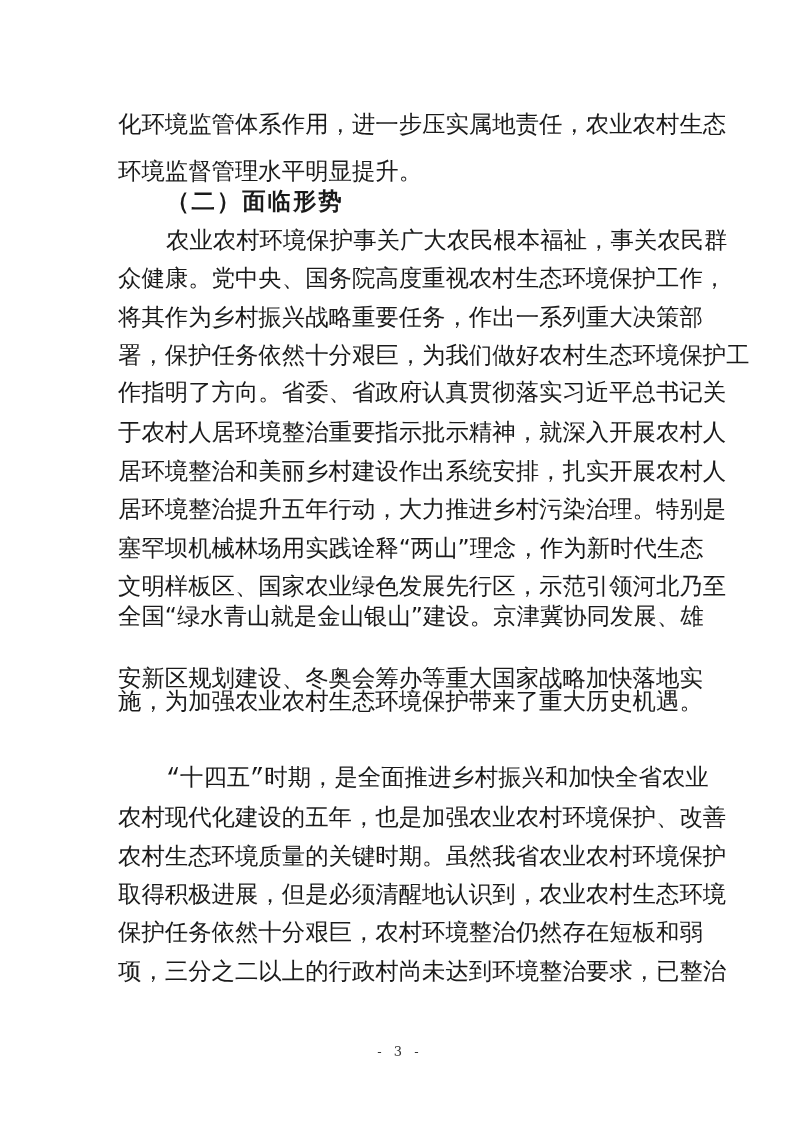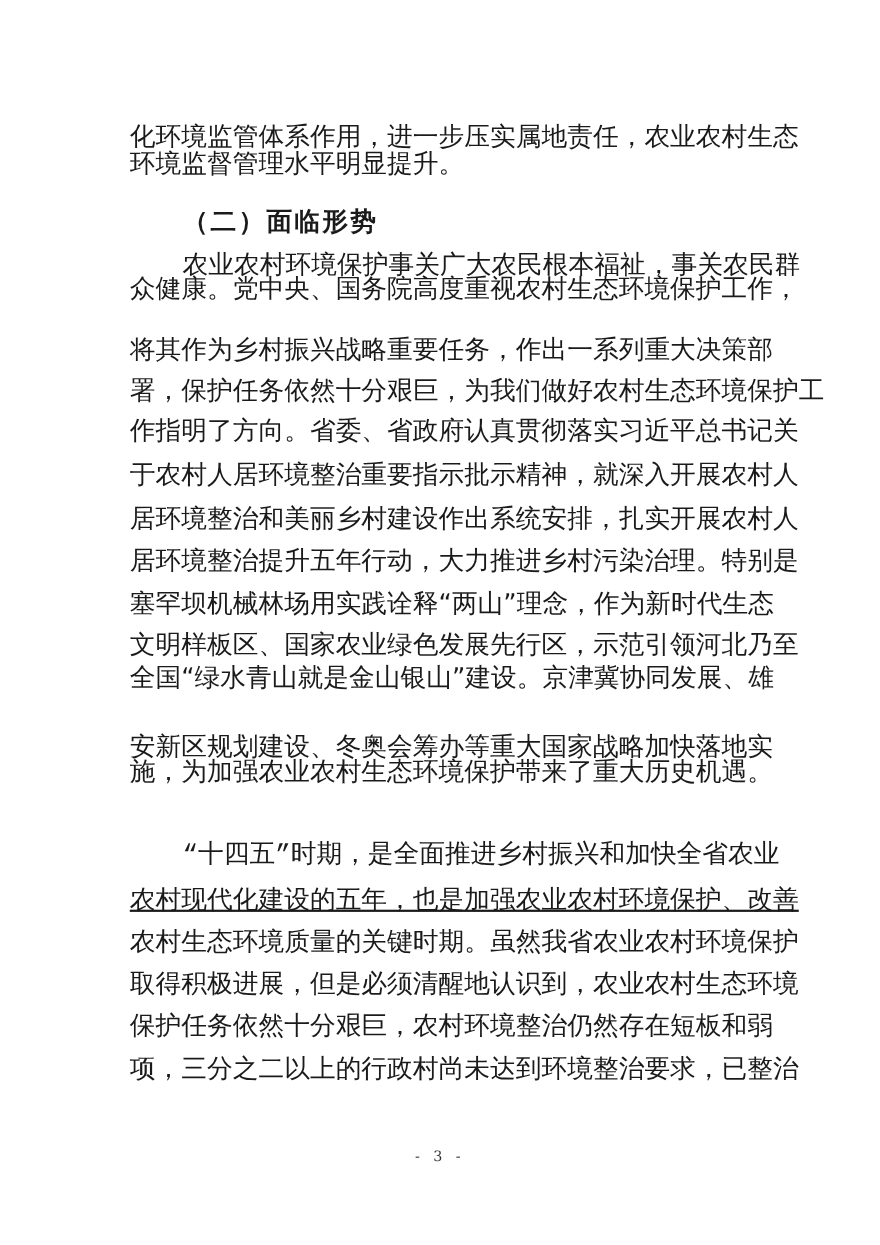--- a/index.html
+++ b/index.html
@@ -13,36 +13,36 @@
     .line.heading { left: 166px; width: 300px; font-weight: bold; text-align-last: left; letter-spacing: 2px; }
     .page-num { position: absolute; left: 0; width: 800px; top: 1044px; text-align: center;
       font-family: "DejaVu Serif", "Liberation Serif", serif; font-size: 13px; color: #333; letter-spacing: 4px; }
   </style>
 </head>
 <body>
 
 <div class="page">
   <div id="lines">
       <div class="line" style="top: 108px;">化环境监管体系作用，进一步压实属地责任，农业农村生态</div>
-      <div class="line last" style="top: 132px;">环境监督管理水平明显提升。</div>
+      <div class="line last" style="top: 155px;">环境监督管理水平明显提升。</div>
       <div class="line heading" style="top: 185px;">（二）面临形势</div>
       <div class="line indent" style="top: 224px;">农业农村环境保护事关广大农民根本福祉，事关农民群</div>
-      <div class="line" style="top: 246px;">众健康。党中央、国务院高度重视农村生态环境保护工作，</div>
+      <div class="line" style="top: 262px;">众健康。党中央、国务院高度重视农村生态环境保护工作，</div>
       <div class="line" style="top: 301px;">将其作为乡村振兴战略重要任务，作出一系列重大决策部</div>
       <div class="line" style="top: 339px;">署，保护任务依然十分艰巨，为我们做好农村生态环境保护工</div>
       <div class="line" style="top: 378px; font-family: Liberation Mono, monospace;">作指明了方向。省委、省政府认真贯彻落实习近平总书记关</div>
       <div class="line" style="top: 416px; font-family: Liberation Serif, serif;">于农村人居环境整治重要指示批示精神，就深入开展农村人</div>
       <div class="line" style="top: 455px;">居环境整治和美丽乡村建设作出系统安排，扎实开展农村人</div>
       <div class="line" style="top: 493px;">居环境整治提升五年行动，大力推进乡村污染治理。特别是</div>
       <div class="line" style="top: 532px;">塞罕坝机械林场用实践诠释“两山”理念，作为新时代生态</div>
       <div class="line" style="top: 570px;">文明样板区、国家农业绿色发展先行区，示范引领河北乃至</div>
       <div class="line" style="top: 600px;">全国“绿水青山就是金山银山”建设。京津冀协同发展、雄</div>
       <div class="line" style="top: 662px;">安新区规划建设、冬奥会筹办等重大国家战略加快落地实</div>
       <div class="line last" style="top: 685px;">施，为加强农业农村生态环境保护带来了重大历史机遇。</div>
       <div class="line indent" style="top: 763px; font-family: Liberation Mono, monospace;">“十四五”时期，是全面推进乡村振兴和加快全省农业</div>
-      <div class="line" style="top: 801px; text-decoration: underline;">农村现代化建设的五年，也是加强农业农村环境保护、改善</div>
+      <div class="line" style="top: 801px;">农村现代化建设的五年，也是加强农业农村环境保护、改善</div>
       <div class="line" style="top: 840px;">农村生态环境质量的关键时期。虽然我省农业农村环境保护</div>
       <div class="line" style="top: 878px;">取得积极进展，但是必须清醒地认识到，农业农村生态环境</div>
       <div class="line" style="top: 916px;">保护任务依然十分艰巨，农村环境整治仍然存在短板和弱</div>
       <div class="line" style="top: 955px;">项，三分之二以上的行政村尚未达到环境整治要求，已整治</div>
     </div>
   <div class="page-num">- 3 -</div>
 </div>
 
 </body></html>

